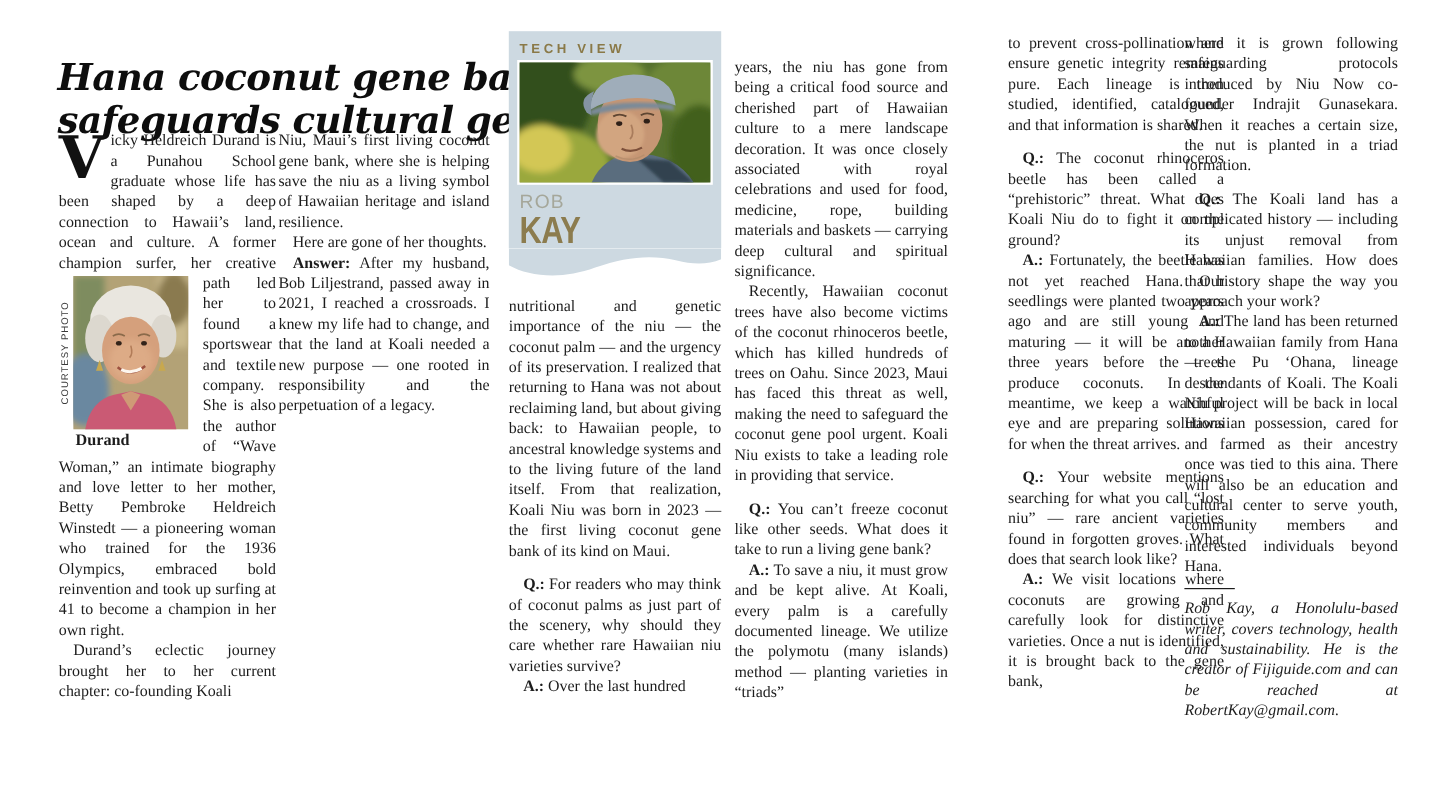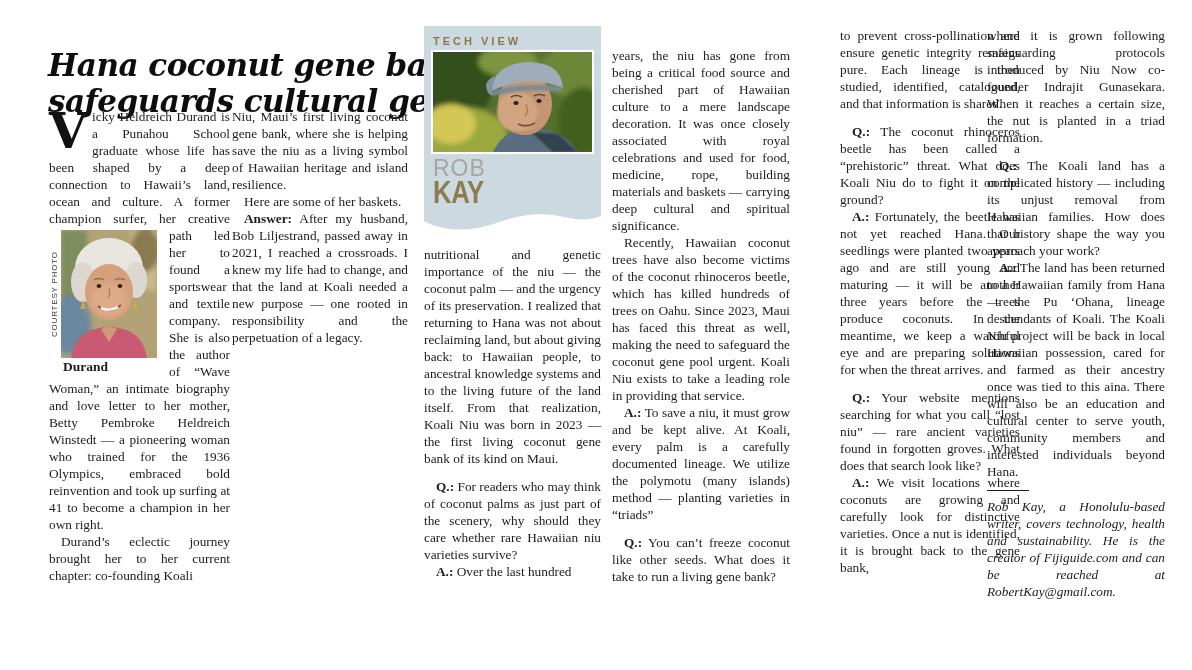--- a/index.html
+++ b/index.html
@@ -62,21 +62,21 @@
   
   .techview{position:absolute;left:424px;top:26px;width:177px;}
   .tv-body{background:#cdd9e1;padding:9px 0 2px 0;}
   .tv-label{
     font-family:"Liberation Sans",sans-serif;font-weight:bold;
     font-size:11px;letter-spacing:3px;color:#8a7947;margin:0 0 3px 9px;
   }
   .tv-photo{margin:0 7px;background:#fff;padding:2px;}
   .tv-photo svg{display:block;}
   .tv-first{
-    font-family:"Liberation Sans",sans-serif;font-size:23px;line-height:19px;
+    font-family:"Liberation Sans",sans-serif;font-size:16px;line-height:19px;
     color:#a5a79a;letter-spacing:1px;margin:5px 0 0 9px;
   }
   .tv-last{
     font-family:"Liberation Sans",sans-serif;font-weight:bold;
     font-size:28px;line-height:25px;color:#8c7c4e;letter-spacing:-0.5px;
     margin:0 0 2px 9px;transform:scale(0.92,1.12);transform-origin:left top;
   }
   .tv-wave{display:block;}
 </style>
 </head>
@@ -182,33 +182,33 @@
         </span>
         <span class="pi-caption">Durand</span>
       </span>
       <span>her to found a sportswear and textile company. She is also the author of “Wave Woman,” an intimate biography and love letter to her mother, Betty Pembroke Heldreich Winstedt — a pioneering woman who trained for the 1936 Olympics, embraced bold reinvention and took up surfing at 41 to become a champion in her own right.</span>
     </p>
     <p class="indent">Durand’s eclectic journey brought her to her current chapter: co-founding Koali</p>
   </div>
 
   <div class="col" id="col2">
       <p>Niu, Maui’s first living coconut gene bank, where she is helping save the niu as a living symbol of Hawaiian heritage and island resilience.</p>
-      <p class="indent">Here are some of her baskets.</p>
+      <p class="indent">Here are gone of her thoughts.</p>
       <p class="indent"><strong>Answer:</strong> After my husband, Bob Liljestrand, passed away in 2021, I reached a crossroads. I knew my life had to change, and that the land at Koali needed a new purpose — one rooted in responsibility and the perpetuation of a legacy.</p>
     </div>
   <div class="col" id="col3">
       <p>nutritional and genetic importance of the niu — the coconut palm — and the urgency of its preservation. I realized that returning to Hana was not about reclaiming land, but about giving back: to Hawaiian people, to ancestral knowledge systems and to the living future of the land itself. From that realization, Koali Niu was born in 2023 — the first living coconut gene bank of its kind on Maui.</p>
       <p class="indent space"><strong>Q.:</strong> For readers who may think of coconut palms as just part of the scenery, why should they care whether rare Hawaiian niu varieties survive?</p>
       <p class="indent"><strong>A.:</strong> Over the last hundred</p>
     </div>
   <div class="col" id="col4">
       <p>years, the niu has gone from being a critical food source and cherished part of Hawaiian culture to a mere landscape decoration. It was once closely associated with royal celebrations and used for food, medicine, rope, building materials and baskets — carrying deep cultural and spiritual significance.</p>
       <p class="indent">Recently, Hawaiian coconut trees have also become victims of the coconut rhinoceros beetle, which has killed hundreds of trees on Oahu. Since 2023, Maui has faced this threat as well, making the need to safeguard the coconut gene pool urgent. Koali Niu exists to take a leading role in providing that service.</p>
+      <p class="indent space"><strong>Q.:</strong> You can’t freeze coconut like other seeds. What does it take to run a living gene bank?</p>
       <p class="indent"><strong>A.:</strong> To save a niu, it must grow and be kept alive. At Koali, every palm is a carefully documented lineage. We utilize the polymotu (many islands) method — planting varieties in “triads”</p>
-      <p class="indent space"><strong>Q.:</strong> You can’t freeze coconut like other seeds. What does it take to run a living gene bank?</p>
     </div>
   <div class="col" id="col5">
       <p>to prevent cross-pollination and ensure genetic integrity remains pure. Each lineage is then studied, identified, catalogued, and that information is shared.</p>
       <p class="indent space"><strong>Q.:</strong> The coconut rhinoceros beetle has been called a “prehistoric” threat. What does Koali Niu do to fight it on the ground?</p>
       <p class="indent"><strong>A.:</strong> Fortunately, the beetle has not yet reached Hana. Our seedlings were planted two years ago and are still young and maturing — it will be another three years before the trees produce coconuts. In the meantime, we keep a watchful eye and are preparing solutions for when the threat arrives.</p>
       <p class="indent space"><strong>Q.:</strong> Your website mentions searching for what you call “lost niu” — rare ancient varieties found in forgotten groves. What does that search look like?</p>
       <p class="indent"><strong>A.:</strong> We visit locations where coconuts are growing and carefully look for distinctive varieties. Once a nut is identified, it is brought back to the gene bank,</p>
     </div>
   <div class="col" id="col6">
       <p>where it is grown following safeguarding protocols introduced by Niu Now co-founder Indrajit Gunasekara. When it reaches a certain size, the nut is planted in a triad formation.</p>

